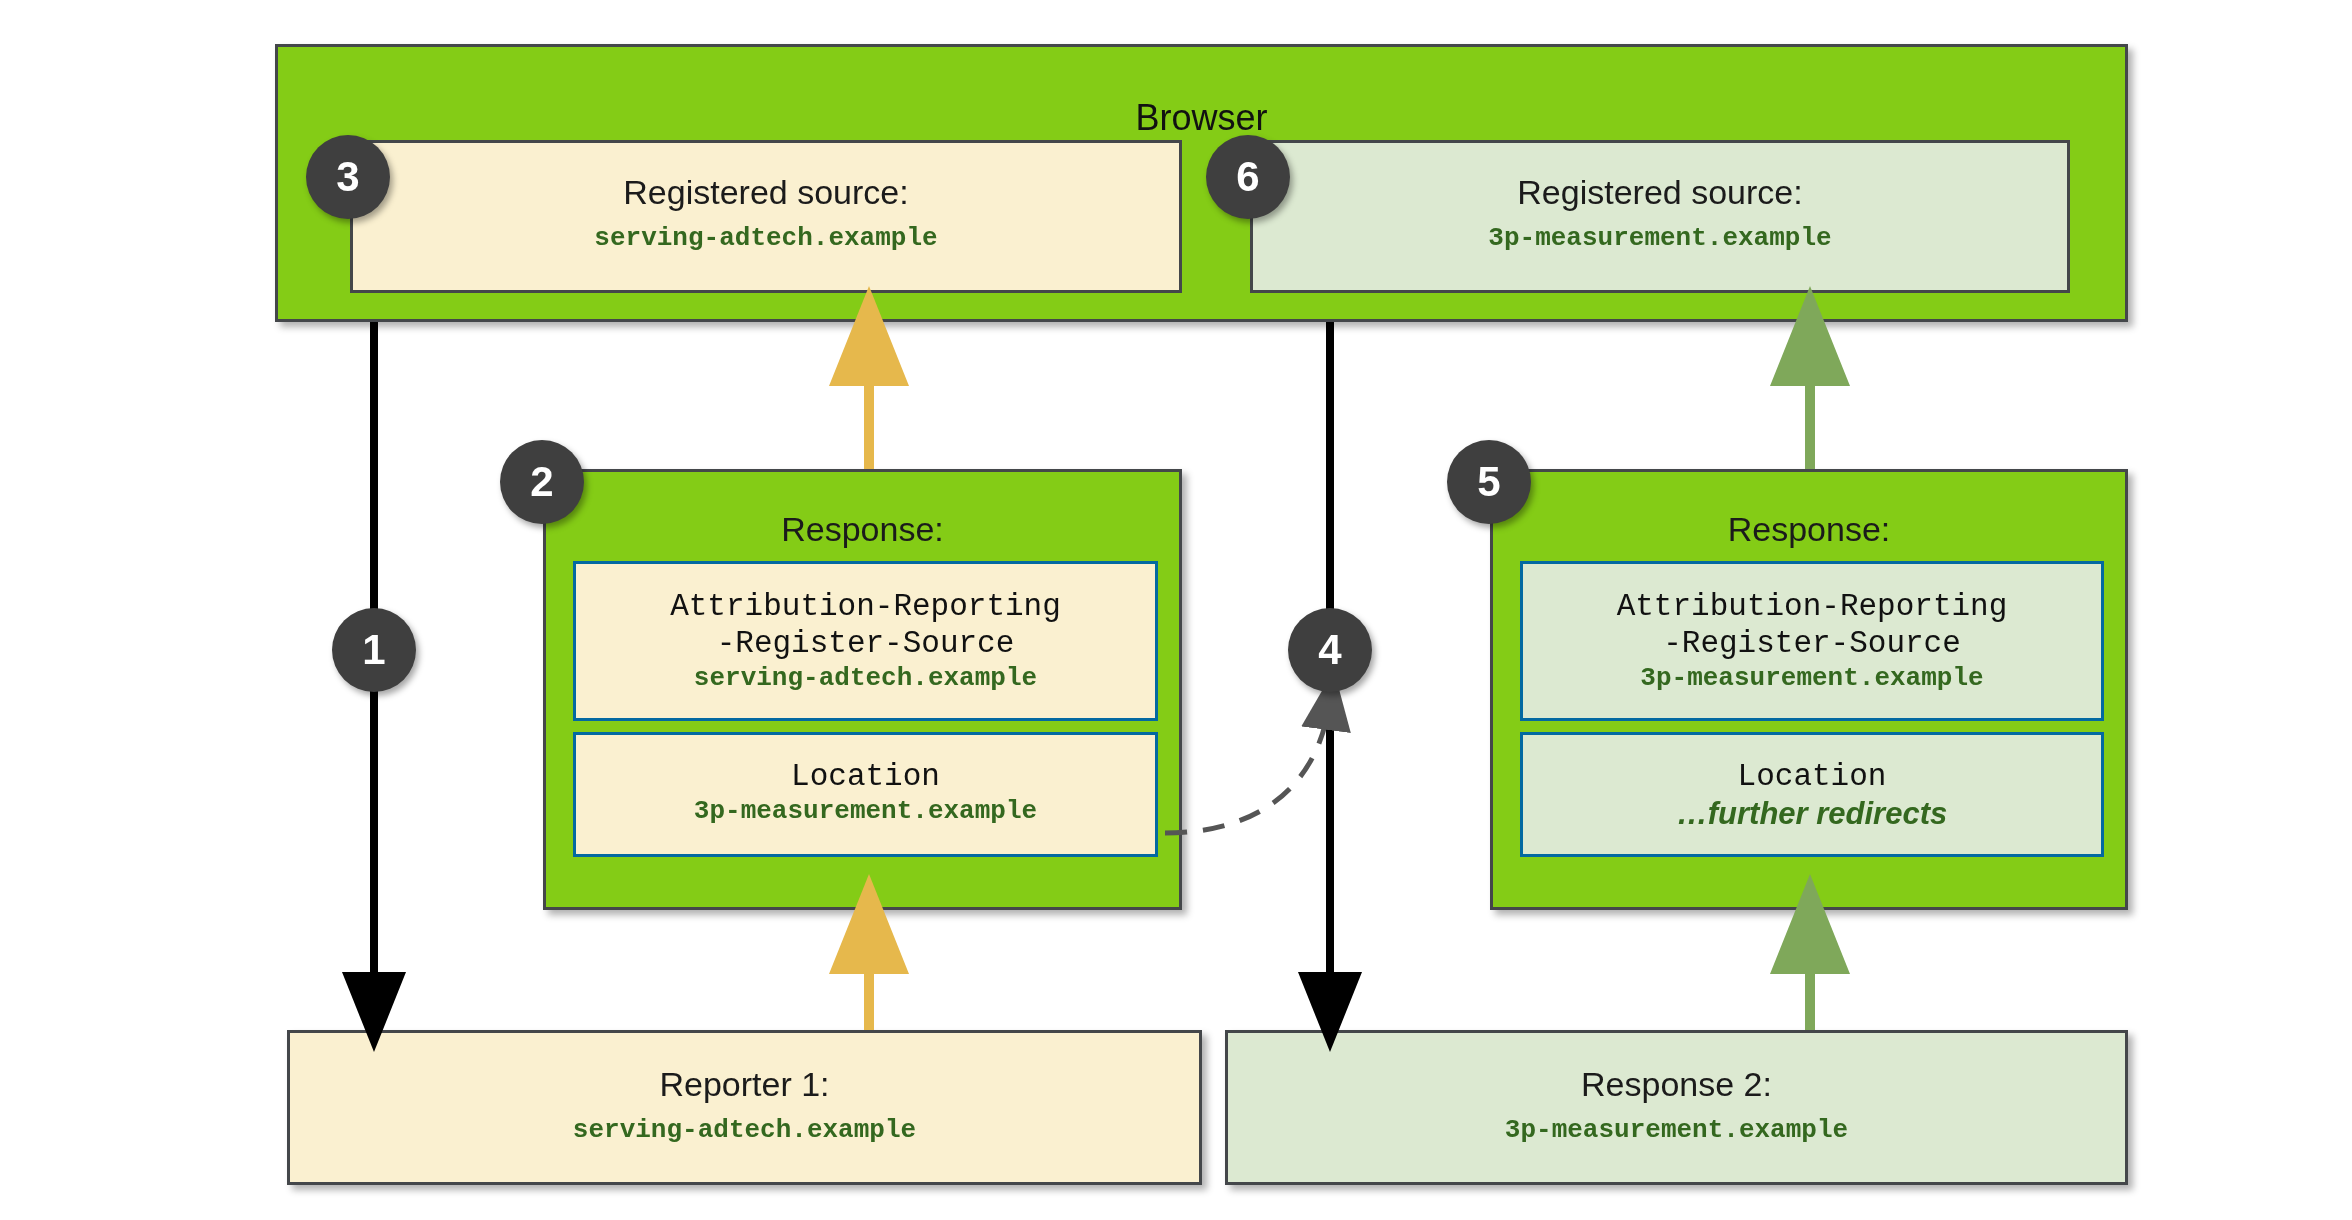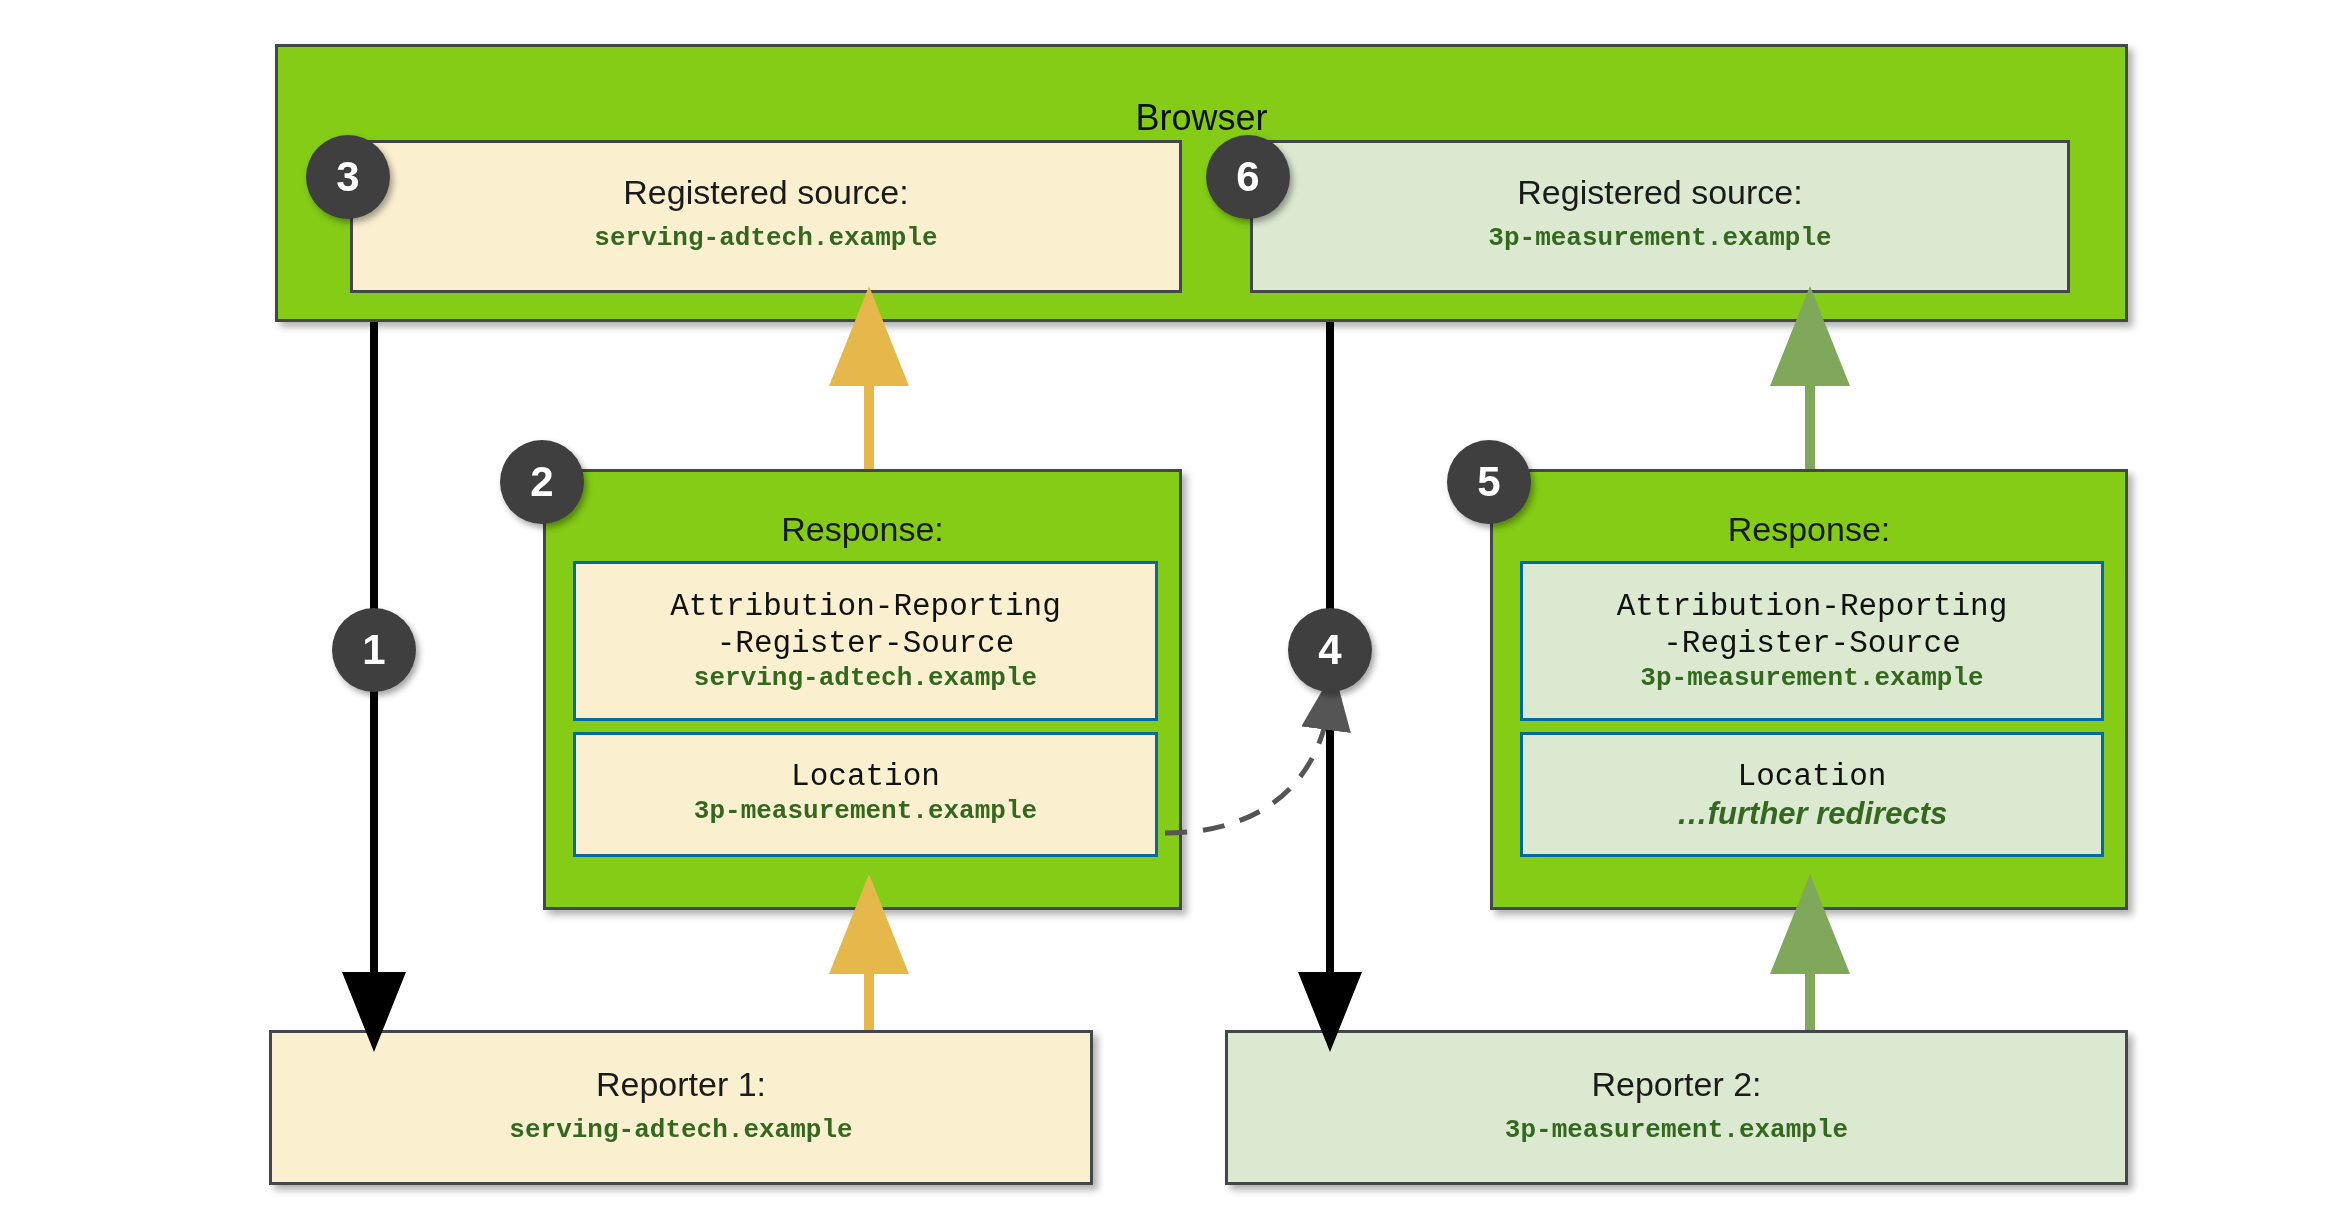--- a/index.html
+++ b/index.html
@@ -112,27 +112,27 @@
       <div class="lbl mono-plain" style="top:62px;">-Register-Source</div>
       <div class="lbl mono-green" style="top:99px;">3p-measurement.example</div>
     </div>
 
     <div class="box-inner fill-green" style="left:27px;top:260px;width:584px;height:125px;">
       <div class="lbl mono-plain" style="top:24px;">Location</div>
       <div class="lbl ital-green" style="top:61px;">…further redirects</div>
     </div>
   </div>
 
-  <div class="box fill-cream" style="left:269px;top:1030px;width:824px;height:155px;padding-left:10px;">
+  <div class="box fill-cream" style="left:287px;top:1030px;width:915px;height:155px;padding-left:10px;">
     <div class="lbl title-sans" style="top:32px;">Reporter 1:</div>
     <div class="lbl mono-green" style="top:82px;">serving-adtech.example</div>
   </div>
 
   <div class="box fill-green" style="left:1225px;top:1030px;width:903px;height:155px;">
-    <div class="lbl title-sans" style="top:32px;">Reporter 2:</div>
+    <div class="lbl title-sans" style="top:32px;">Response 2:</div>
     <div class="lbl mono-green" style="top:82px;">3p-measurement.example</div>
   </div>
 
   <div class="badge" style="left:306px;top:135px;">
     <span>3</span>
   </div>
 
   <div class="badge" style="left:1206px;top:135px;">
     <span>6</span>
   </div>

